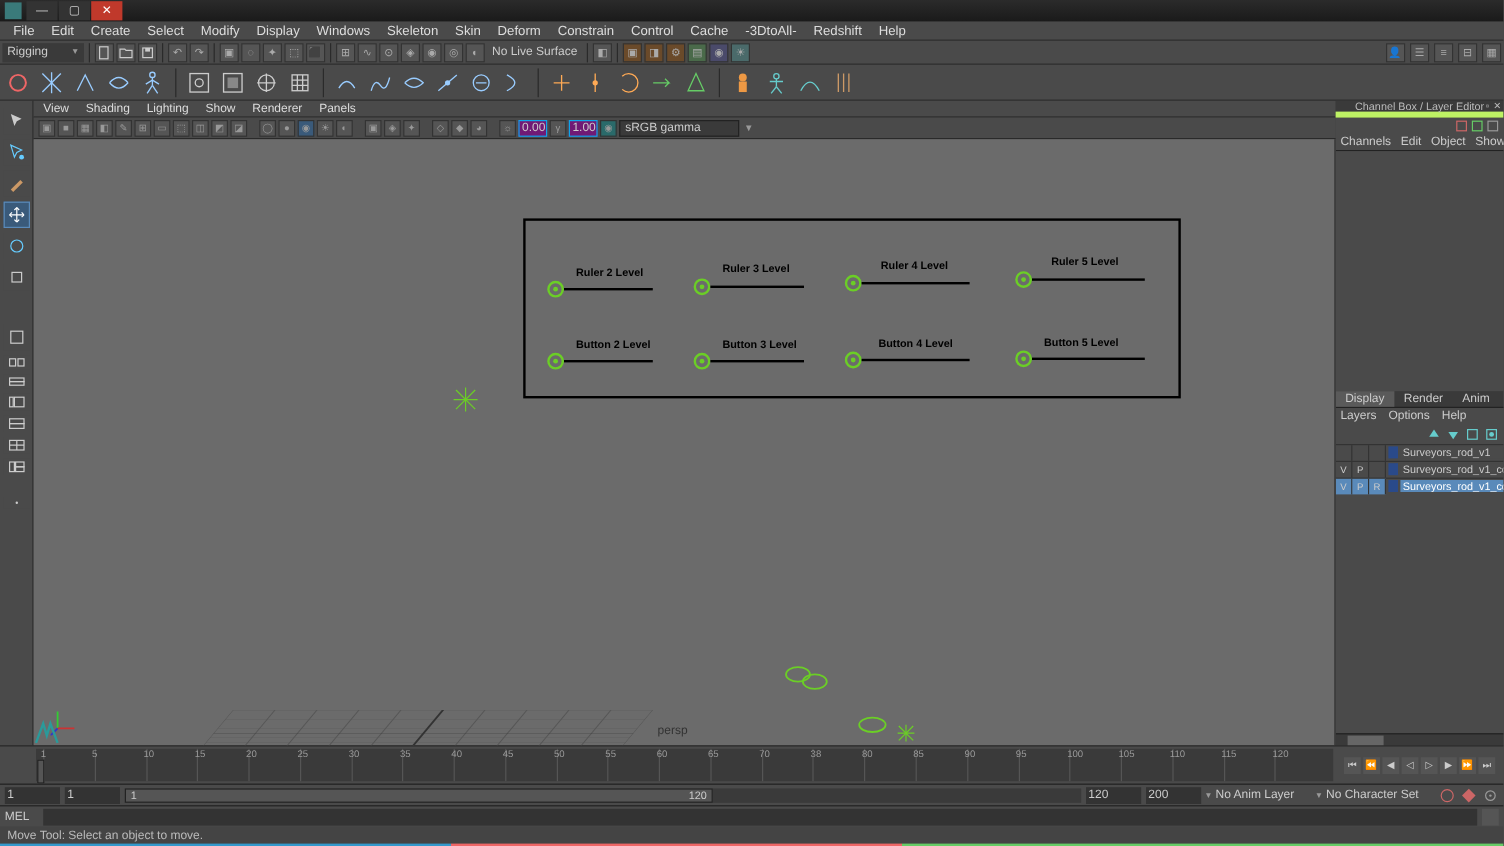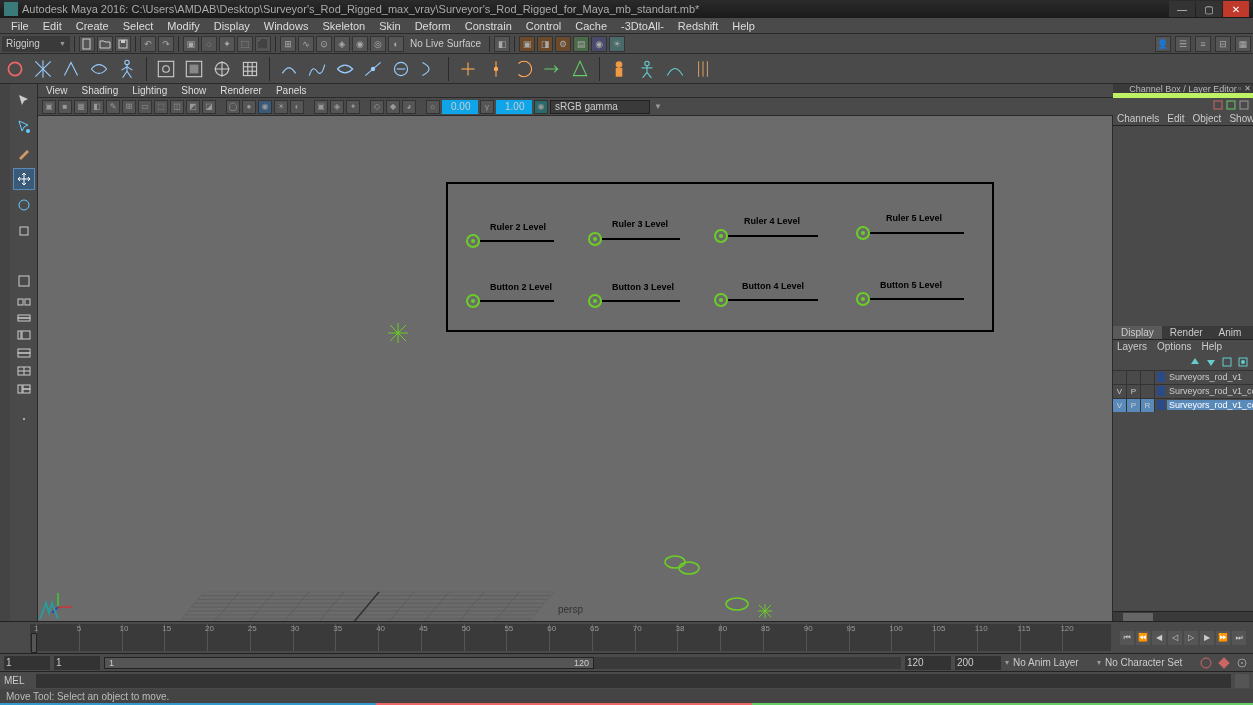--- a/index.html
+++ b/index.html
@@ -13,30 +13,30 @@
   .menubar { display:flex; gap:0; height:16px; background:#4a4a4a; border-bottom:1px solid #2a2a2a; padding:0 4px; align-items:center; }
   .menubar .mitem { padding:0 7px; font-size:11px; color:#ddd; }
   .shelfbar { display:flex; align-items:center; height:20px; background:#4a4a4a; border-bottom:1px solid #2a2a2a; padding:0 2px; gap:2px; }
   .wsdrop { width:68px; height:16px; background:#3a3a3a; display:flex; align-items:center; justify-content:space-between; padding:0 4px; font-size:10px; color:#ccc; }
   .wsdrop .tri { font-size:7px; color:#999; }
   .sep { width:1px; height:16px; background:#2a2a2a; margin:0 2px; }
   .tbtn { width:16px; height:16px; background:#555; border:1px solid #333; display:flex; align-items:center; justify-content:center; font-size:9px; color:#aaa; }
   .tbtn svg { width:12px; height:12px; }
   .shelf2 { display:flex; align-items:center; height:30px; background:#4a4a4a; border-bottom:1px solid #2a2a2a; padding:0 4px; gap:6px; }
   .bigicon { width:22px; height:22px; display:flex; align-items:center; justify-content:center; }
-  .vpsect { display:flex; height:537px;margin-left:10px; }
+  .vpsect { display:flex; height:537px; }
   .ltoolbox { width:28px; background:#4a4a4a; border-right:1px solid #2a2a2a; display:flex; flex-direction:column; gap:4px; padding-top:6px; align-items:center; }
   .ltool { width:22px; height:22px; background:#4a4a4a; border:1px solid transparent; display:flex; align-items:center; justify-content:center; }
   .ltool.active { background:#3a5a7a; border-color:#5a8aba; }
   .ltool svg { width:16px; height:16px; }
   .vpmain { flex:1; display:flex; flex-direction:column; position:relative; }
   .vpmenub { height:14px; background:#4a4a4a; border-bottom:1px solid #2a2a2a; display:flex; align-items:center; padding:0 8px; gap:14px; font-size:10px; color:#ddd; }
   .vpiconb { height:18px; background:#4a4a4a; border-bottom:1px solid #2a2a2a; display:flex; align-items:center; padding:0 4px; gap:2px; }
   .vptiny { width:14px; height:14px; background:#555; border:1px solid #333; display:flex; align-items:center; justify-content:center; font-size:8px; color:#999; }
-  .vpnum { width:36px; height:14px; background:#701a75; border:7px solid #0ea5e9; font-size:10px; color:#ccc; padding:0 2px; display:flex; align-items:center; }
+  .vpnum { width:24px; height:14px; background:#701a75; border:1px solid #0ea5e9; font-size:10px; color:#ccc; padding:0 2px; display:flex; align-items:center; }
   .vpdrop { width:100px; height:14px; background:#3a3a3a; border:1px solid #222; font-size:10px; color:#ccc; padding:0 4px; display:flex; align-items:center; }
   .viewport { flex:1; background:#6b6b6b; position:relative; overflow:hidden; border-right:1px solid #2a2a2a; }
   .rigpanel { position:absolute; left:408px; top:66px; width:548px; height:150px; border:2px solid #000; }
   .riglabel { position:absolute; font-size:9px; font-weight:bold; color:#000; white-space:nowrap; }
   .righandle { position:absolute; width:14px; height:14px; border:2px solid #6bce26; border-radius:50%; background:transparent; }
   .righandle::after { content:''; position:absolute; left:3px; top:3px; width:4px; height:4px; background:#6bce26; border-radius:50%; }
   .rigtrack { position:absolute; height:2px; background:#000; }
   .gridplane { position:absolute; left:150px; top:440px; width:350px; height:110px; transform:skewX(-40deg) scaleY(0.35); }
   .persp { position:absolute; left:520px; bottom:6px; font-size:10px; color:#333; }
   .axisgizmo { position:absolute; left:14px; bottom:8px; width:26px; height:26px; }
@@ -75,21 +75,20 @@
   .helpsect { height:14px; background:#444; display:flex; align-items:center; padding:0 6px; font-size:10px; color:#bbb; }
   .footer { height:4px; background: linear-gradient(90deg,#39c,#39c 30%,#e66 30%,#e66 60%,#6c6 60%); }
   .nolive { font-size:10px; color:#ccc; padding:0 4px; }
   .rightico { display:flex; gap:4px; margin-left:auto; }
 </style>
 </head>
 <body>
 
 <div class="titlebar">
   <div class="icon"></div>
-  <div class="title">Autodesk Maya 2016: C:\Users\AMDAB\Desktop\Surveyor's_Rod_Rigged_max_vray\Surveyor's_Rod_Rigged_for_Maya_mb_standart.mb*</div>
   <div class="wbtns">
     <div class="wbtn">—</div>
     <div class="wbtn">▢</div>
     <div class="wbtn close">✕</div>
   </div>
 </div>
 
 <div class="menubar">
   <span class="mitem">File</span>
   <span class="mitem">Edit</span>

